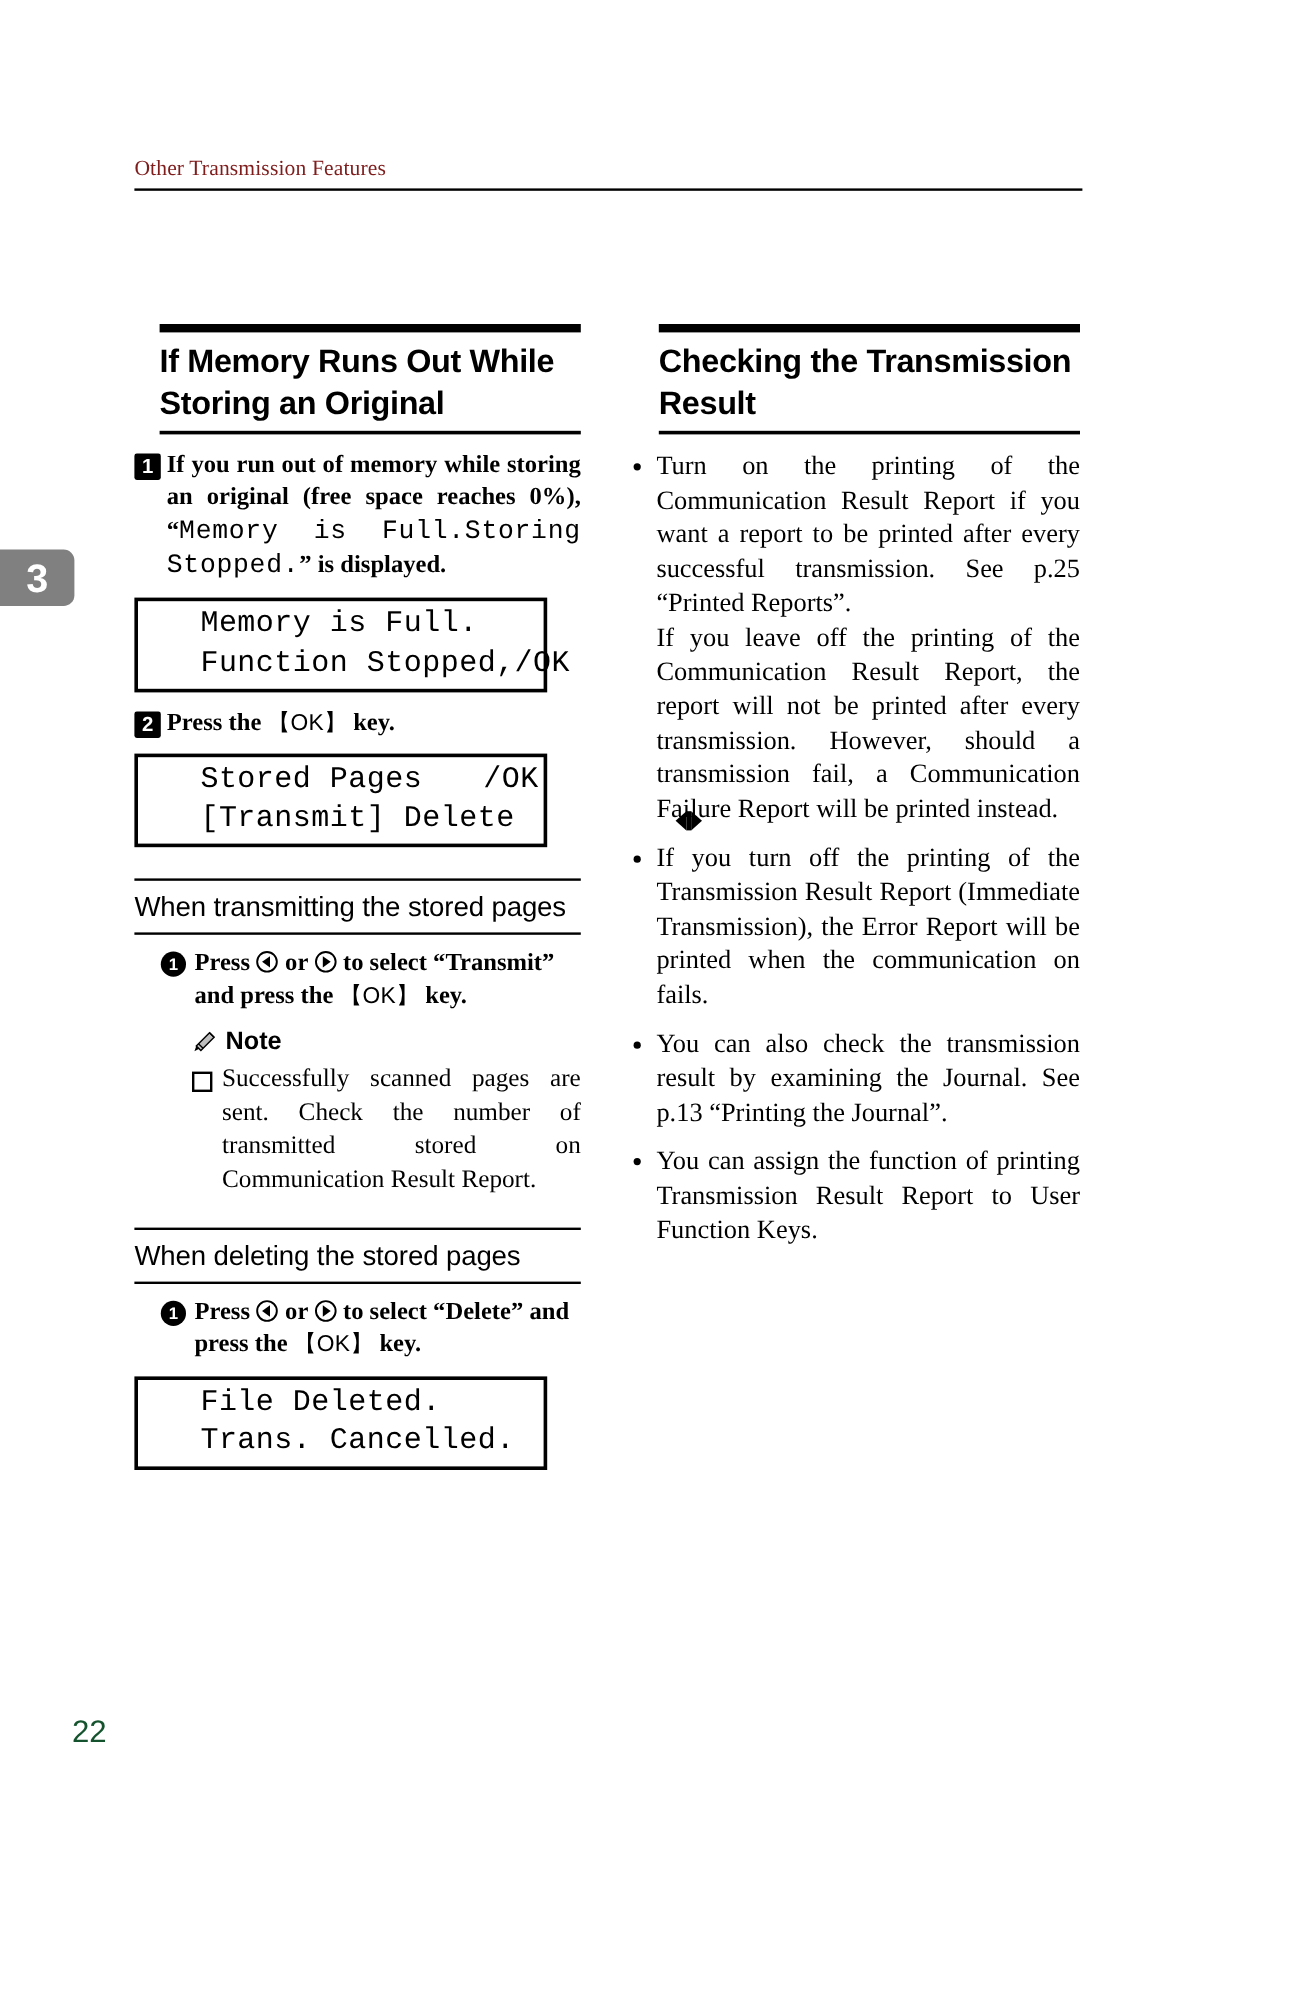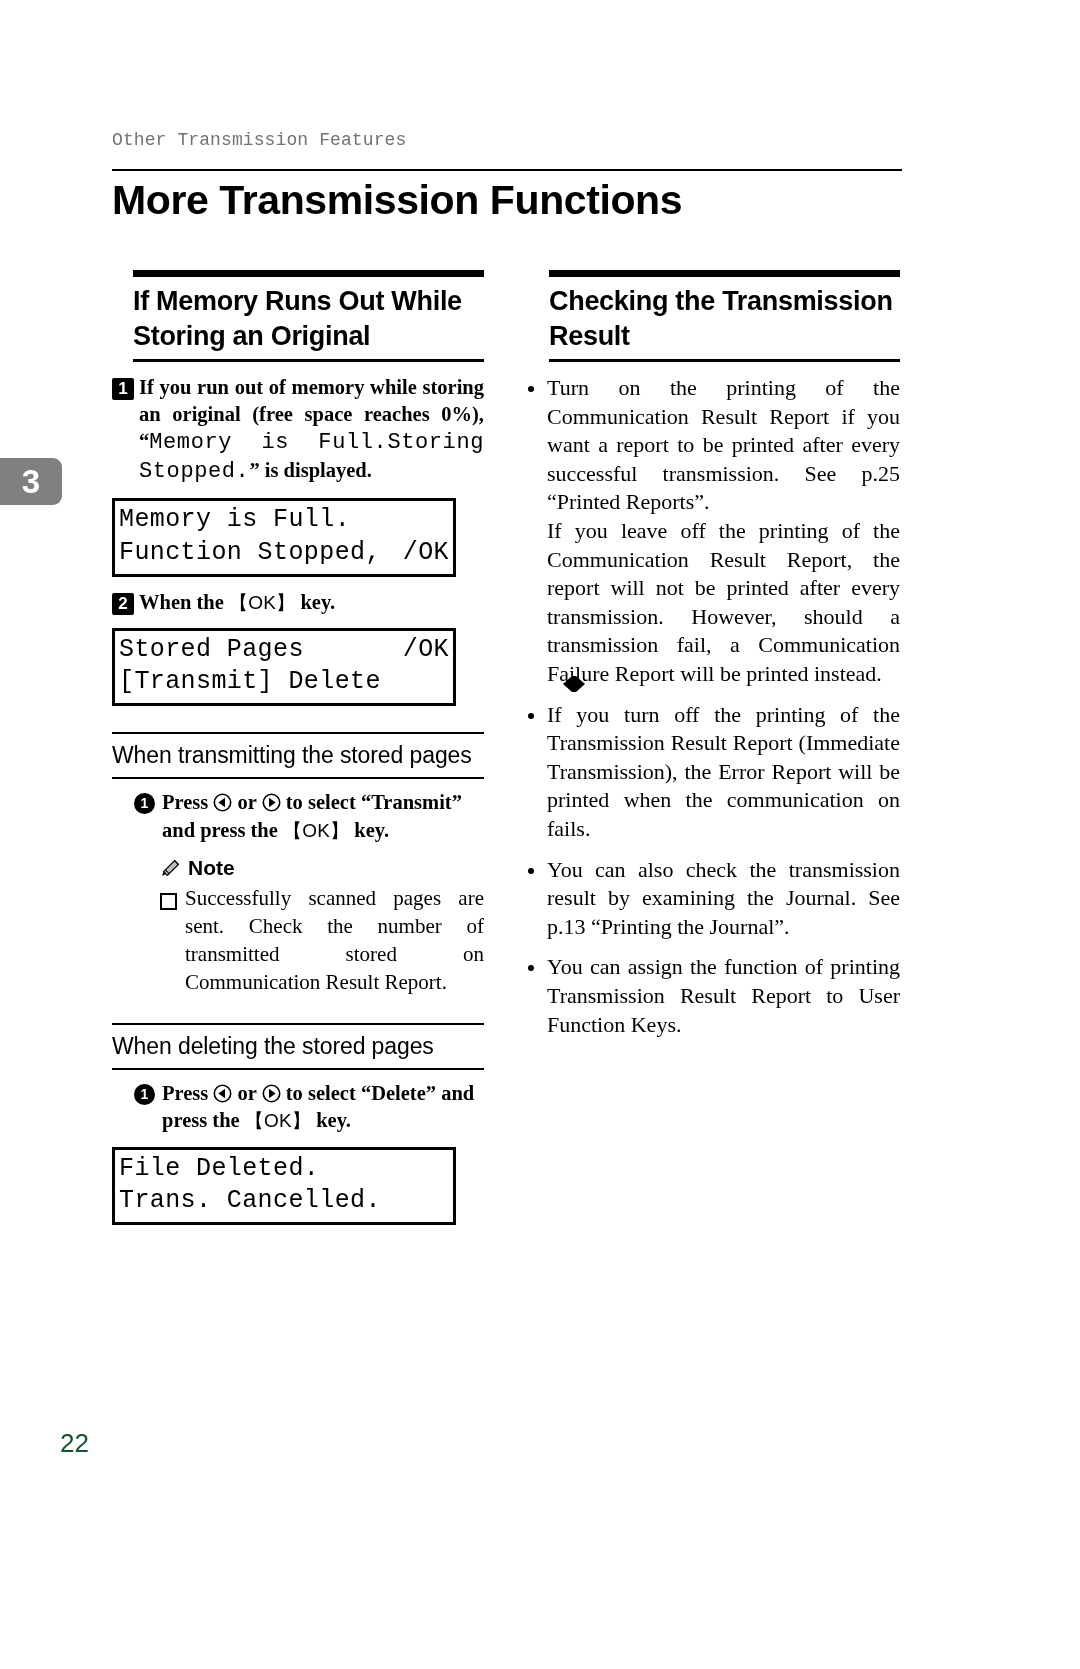--- a/index.html
+++ b/index.html
@@ -18,25 +18,25 @@
   }
 
   
   .running-header {
     position: absolute;
     left: 112px;
     top: 130px;
     width: 790px;
   }
   .running-header .rh-text {
-    font-family: Liberation Mono, monospace;
+    font-family: Liberation Serif, serif;
     font-size: 18px;
     letter-spacing: 0.1px;
-    color: #737373;
-    padding-bottom: 19px;
+    color: #7f1d1d;
+    padding-bottom: 6px;
   }
   .running-header .rh-rule {
     height: 2px;
     background: #000;
     width: 100%;
   }
 
   
   .chapter-tab {
     position: absolute;
@@ -194,20 +194,21 @@
   }
   .lcd-line {
     font-family: "Liberation Mono", monospace;
     font-size: 25px;
     line-height: 1.29;
     letter-spacing: 0.4px;
     white-space: pre;
     display: flex;
     justify-content: space-between;
     align-items: center;
+    margin-left: 48px;
   }
   .lcd-line .lcd-left  { white-space: pre; }
   .lcd-line .lcd-right { white-space: pre; display:flex; align-items:center; }
   .lcd-arrows {
     display: inline-block;
     width: 26px;
     height: 20px;
     margin-right: 1px;
   }
 
@@ -314,21 +315,20 @@
 
 <div class="page">
 
   <div class="running-header">
     <div class="rh-text">Other Transmission Features</div>
     <div class="rh-rule"></div>
   </div>
 
   <div class="chapter-tab">3</div>
 
-  <div class="page-title">More Transmission Functions</div>
 
   <div class="col col-left">
 
     <div class="section-head">
       <div class="sh-rule-top"></div>
       <div class="sh-title">If Memory Runs Out While Storing an Original</div>
       <div class="sh-rule-bot"></div>
     </div>
 
     <div class="step">
@@ -342,21 +342,21 @@
         <span class="lcd-right"></span>
       </div>
       <div class="lcd-line">
         <span class="lcd-left">Function Stopped,</span>
         <span class="lcd-right">/OK</span>
       </div>
     </div>
 
     <div class="step">
       <div class="step-num">2</div>
-      <div class="step-body"><span>When the </span><span class="keycap">【OK】</span><span> key.</span></div>
+      <div class="step-body"><span>Press the </span><span class="keycap">【OK】</span><span> key.</span></div>
     </div>
 
     <div class="lcd">
       <div class="lcd-line">
         <span class="lcd-left">Stored Pages</span>
         <span class="lcd-right">
           <span class="lcd-arrows">
             <svg width="26" height="20" viewBox="0 0 26 20" aria-hidden="true">
               <polygon points="11,2 11,18 2,10" fill="#000"></polygon>
               <polygon points="15,2 15,18 24,10" fill="#000"></polygon>

